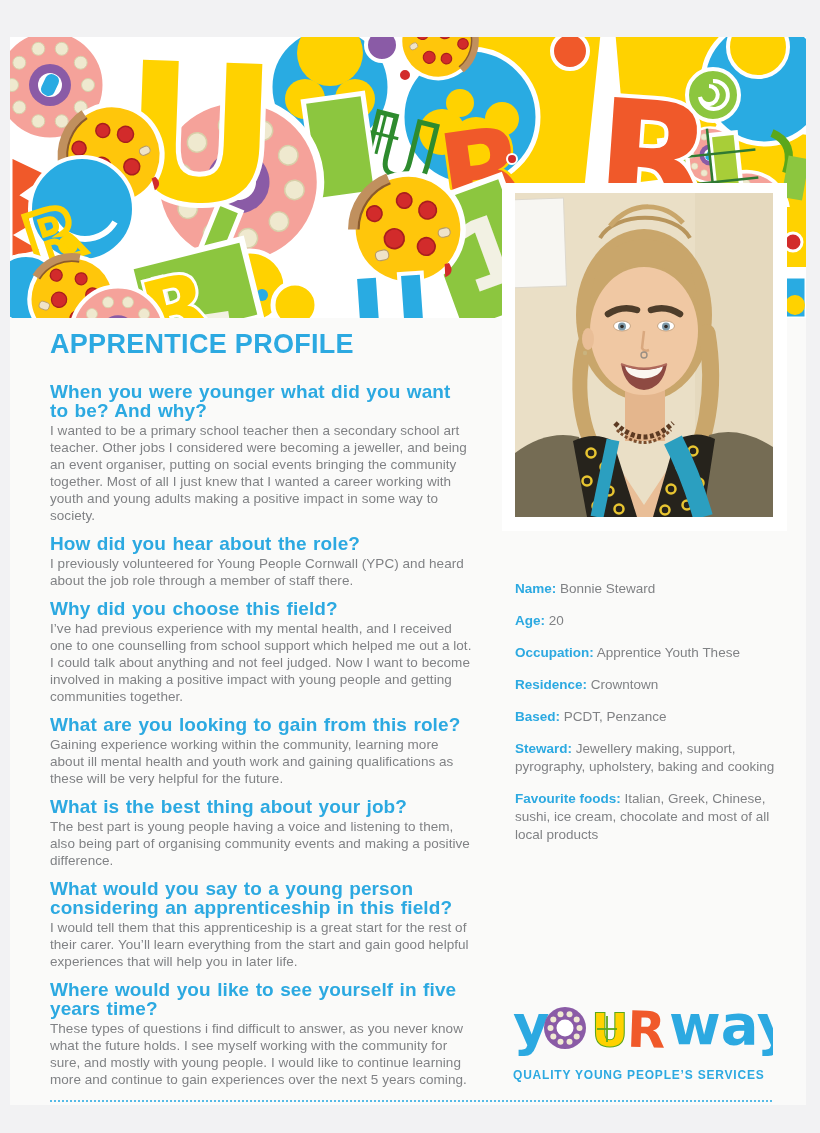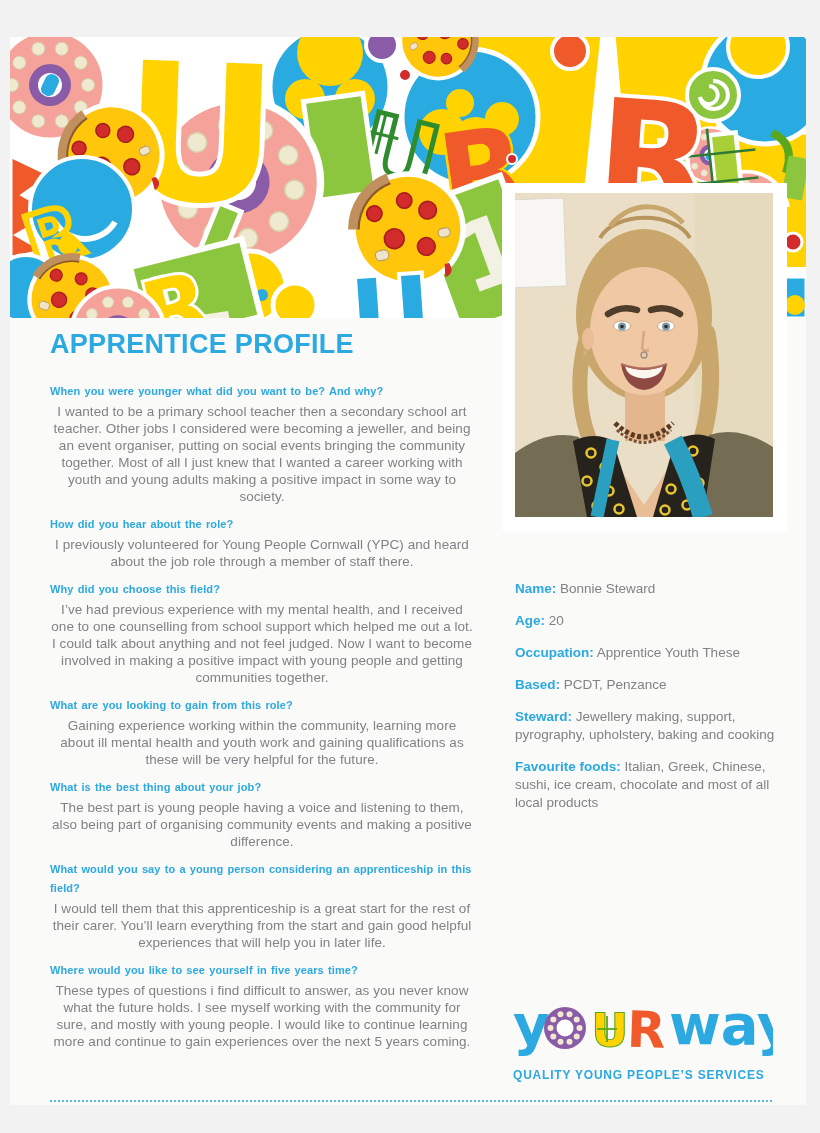--- a/index.html
+++ b/index.html
@@ -6,23 +6,23 @@
   .canvas{position:relative;width:820px;height:1133px;background:#f2f2f3;overflow:hidden;
           font-family:"Liberation Sans",sans-serif;}
   .page-card{position:absolute;left:10px;top:37px;width:796px;height:1068px;background:#fafaf9;}
   .banner{position:absolute;left:0;top:0;width:796px;height:281px;overflow:hidden;}
   .photo-card{position:absolute;left:502px;top:183px;width:285px;height:348px;background:#ffffff;z-index:5;}
   .photo-card svg{position:absolute;left:13px;top:10px;}
   .left-col{position:absolute;left:50px;top:329px;width:424px;z-index:3;}
   .left-col h1{margin:0 0 22px 0;font-size:27px;font-weight:bold;color:#2ca9e1;letter-spacing:.3px;
                font-family:"Liberation Sans",sans-serif;}
   .qa{margin:0 0 10px 0;}
-  .qa h2{margin:0 0 2px 0;font-size:11px;font-weight:bold;color:#2ca9e1;line-height:19px;
+  .qa h2{margin:0 0 2px 0;font-size:19px;font-weight:bold;color:#2ca9e1;line-height:19px;
          word-spacing:1px;letter-spacing:.1px;}
-  .qa p{margin:0;font-size:13.5px;color:#808285;line-height:17px;letter-spacing:.05px;text-align:center;}
+  .qa p{margin:0;font-size:13.5px;color:#808285;line-height:17px;letter-spacing:.05px;}
   .details{position:absolute;left:515px;top:580px;width:272px;z-index:3;}
   .details p{margin:0 0 14px 0;font-size:13.5px;line-height:18px;}
   .details .lbl{color:#2ca9e1;font-weight:bold;}
   .details .val{color:#808285;}
   .logo-block{position:absolute;left:513px;top:1002px;width:262px;z-index:3;}
   .tagline{margin-top:4px;font-size:12px;font-weight:bold;color:#2ca9e1;letter-spacing:.8px;}
   .dotted-rule{position:absolute;left:50px;top:1100px;width:722px;height:0;
                border-top:2.5px dotted #55bbe7;z-index:3;}
   .bsvg text{font-family:"DejaVu Sans",sans-serif;font-weight:bold;}
   .lsvg text{font-family:"DejaVu Sans",sans-serif;font-weight:bold;}
@@ -273,20 +273,21 @@
     <section class="qa">
       <h2>Where would you like to see yourself in five years time?</h2>
       <p>These types of questions i find difficult to answer, as you never know what the future holds. I see myself working with the community for sure, and mostly with young people. I would like to continue learning more and continue to gain experiences over the next 5 years coming.</p>
     </section>
   </main>
 
   <aside class="details">
     <p><span class="lbl">Name:</span> <span class="val">Bonnie Steward</span></p>
     <p><span class="lbl">Age:</span> <span class="val">20</span></p>
     <p><span class="lbl">Occupation:</span> <span class="val">Apprentice Youth These</span></p>
+    <p><span class="lbl">Residence:</span> <span class="val">Crowntown</span></p>
     <p><span class="lbl">Based:</span> <span class="val">PCDT, Penzance</span></p>
     <p><span class="lbl">Steward:</span> <span class="val">Jewellery making, support, pyrography, upholstery, baking and cooking</span></p>
     <p><span class="lbl">Favourite foods:</span> <span class="val">Italian, Greek, Chinese, sushi, ice cream, chocolate and most of all local products</span></p>
   </aside>
 
   <div class="logo-block">
     <svg class="lsvg" width="260" height="58" viewBox="0 0 260 58">
       <text x="0" y="42" font-size="56" fill="#2CA9E1">y</text>
       <g transform="translate(52,26)">
         <circle r="21" fill="#8A5BA6"></circle>

